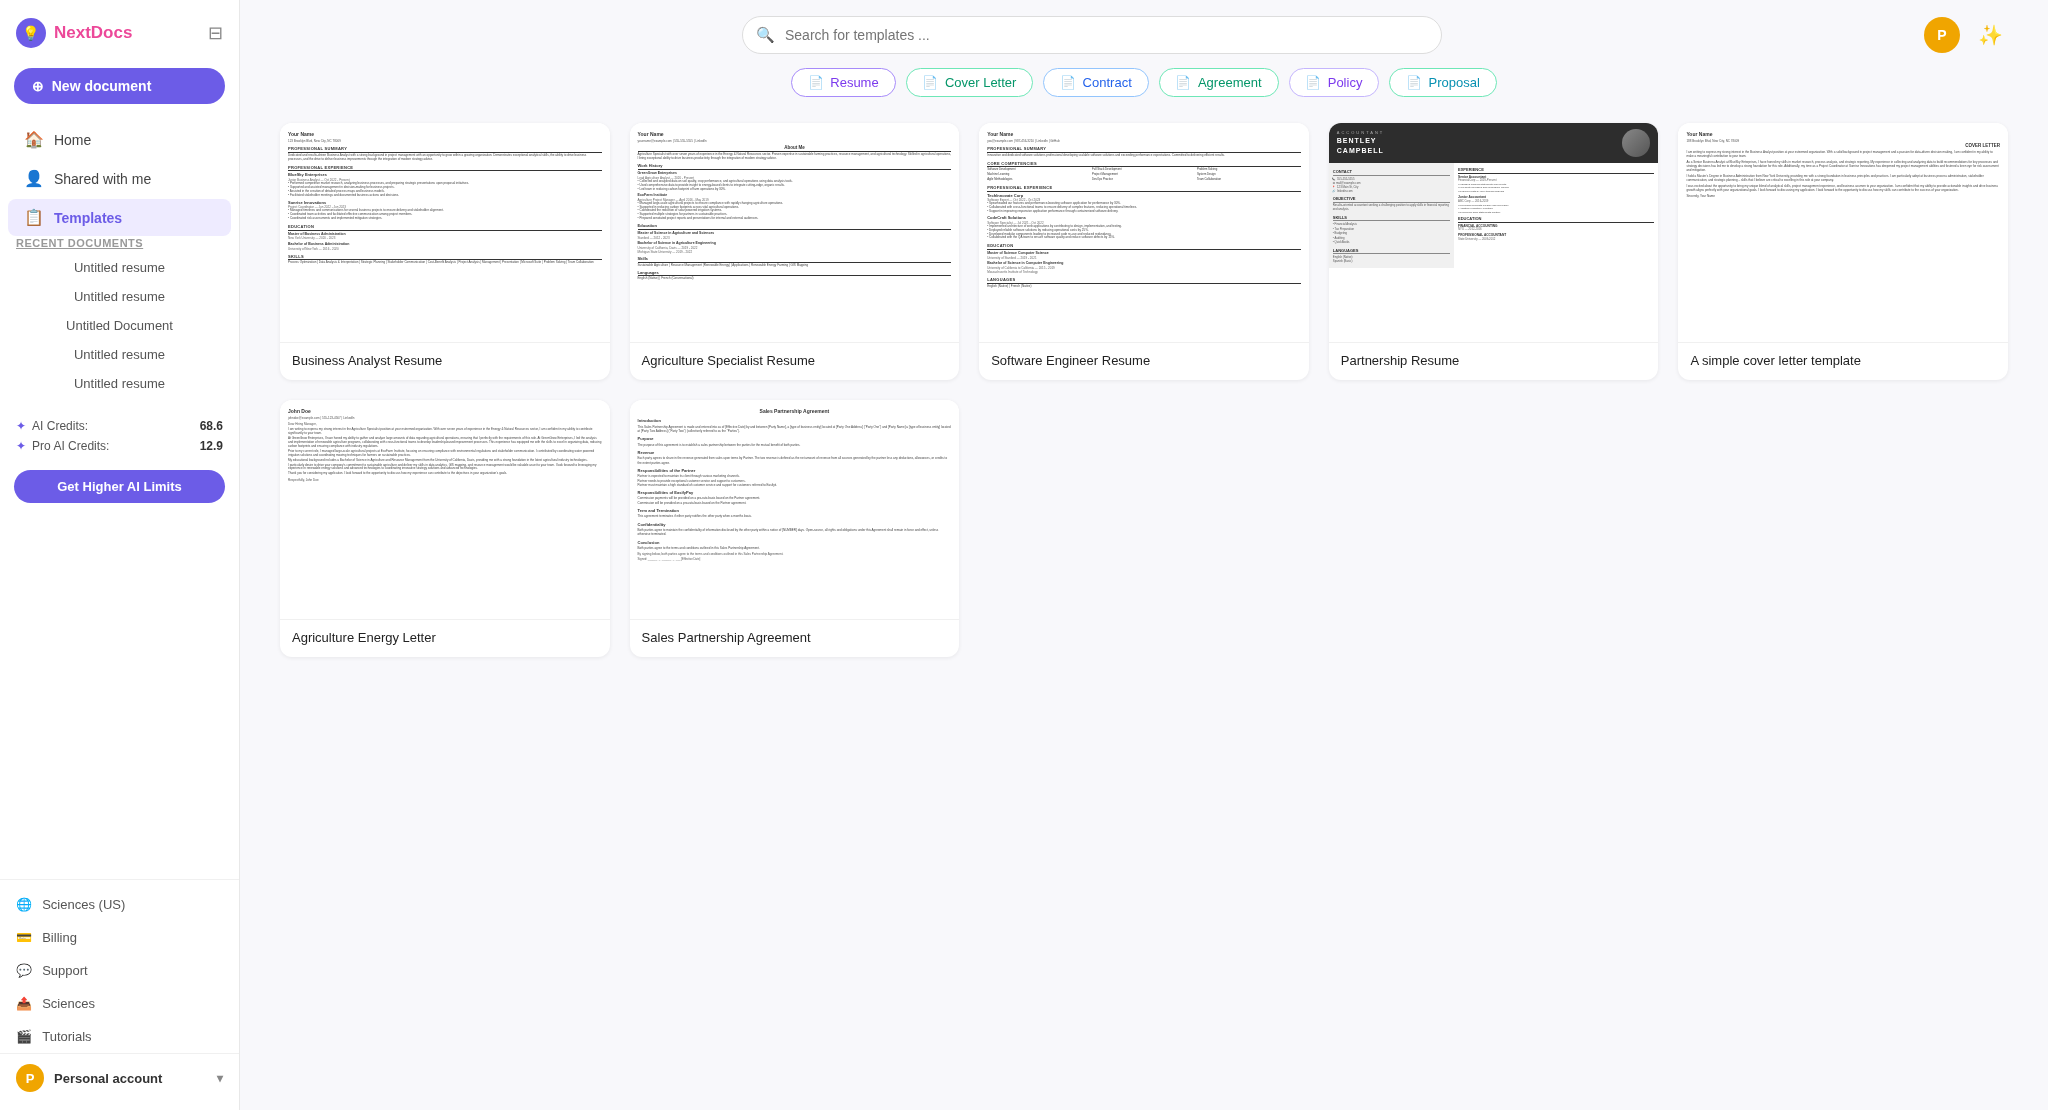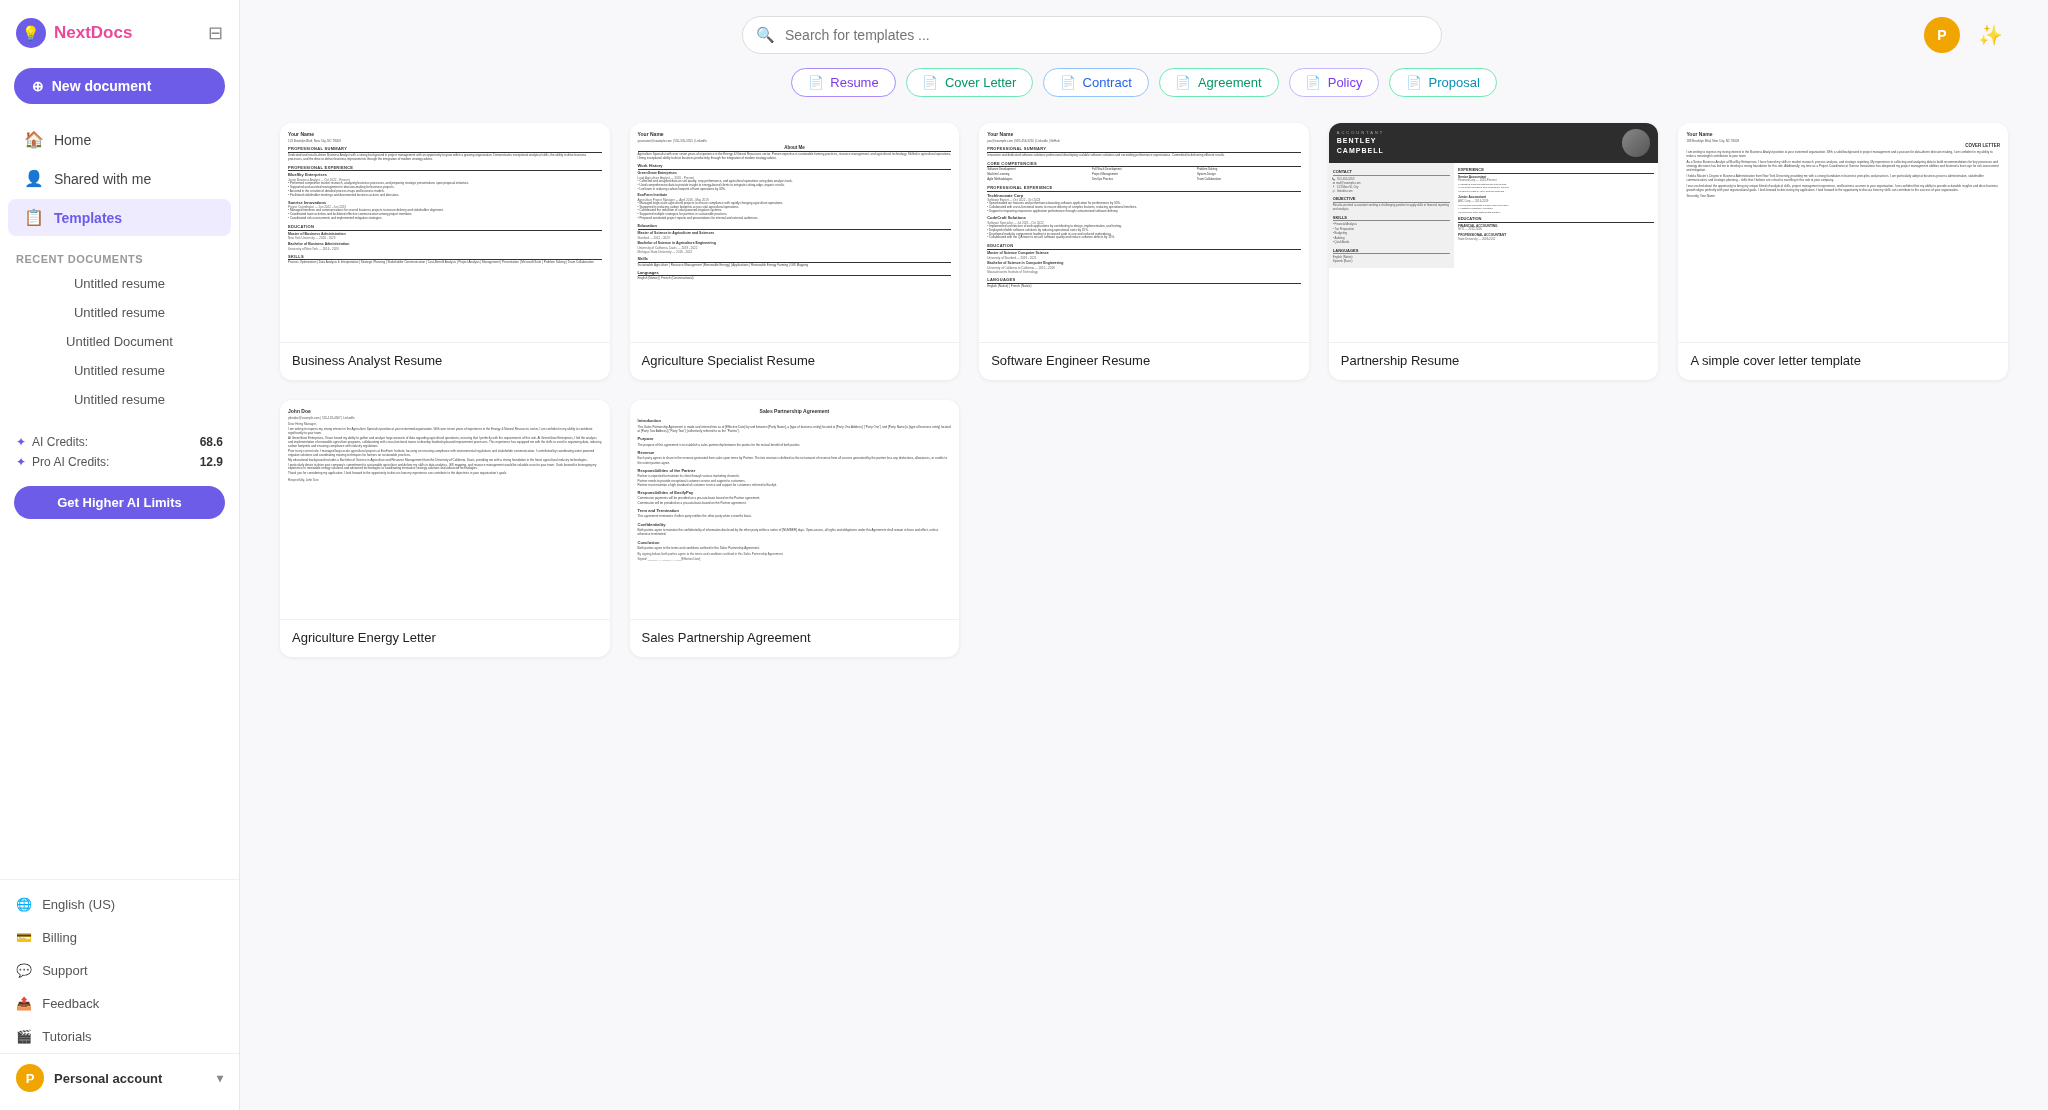--- a/index.html
+++ b/index.html
@@ -59,23 +59,24 @@
       border-radius: 8px;
       margin: 1px 8px;
     }
     .nav-item.active { background: #eeebff; color: #6c5ce7; font-weight: 600; }
     .nav-icon { font-size: 16px; }
 
     .section-label {
       font-size: 11px;
       color: #999;
       font-weight: 600;
-      padding: 16px 16px 4px;
+      padding: 0 16px 4px;
       text-transform: uppercase;
       letter-spacing: 0.5px;
+      text-decoration: underline;
     }
 
     .recent-item {
       padding: 7px 16px;
       font-size: 13px;
       color: #555;
       cursor: pointer;
       white-space: nowrap;
       overflow: hidden;
       text-overflow: ellipsis;
@@ -347,33 +348,33 @@
         </div>
       <span class="credit-val">12.9</span>
     </div>
   </div>
 
   <button class="get-higher-btn">Get Higher AI Limits</button>
 
   <div class="sidebar-bottom">
     <div class="bottom-item">
       <span>🌐</span>
-      <span>English (US)</span>
+      <span>Sciences (US)</span>
     </div>
     <div class="bottom-item">
       <span>💳</span>
       <span>Billing</span>
     </div>
     <div class="bottom-item">
       <span>💬</span>
       <span>Support</span>
     </div>
     <div class="bottom-item">
       <span>📤</span>
-      <span>Feedback</span>
+      <span>Sciences</span>
     </div>
     <div class="bottom-item">
       <span>🎬</span>
       <span>Tutorials</span>
     </div>
     <div class="personal-account">
       <div class="account-avatar">P</div>
       <span>Personal account</span>
       <span style="margin-left:auto;font-size:12px;color:#888;">▾</span>
     </div>

